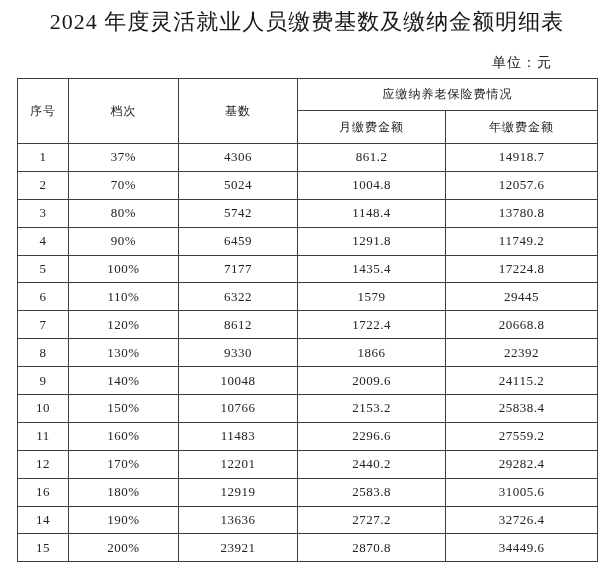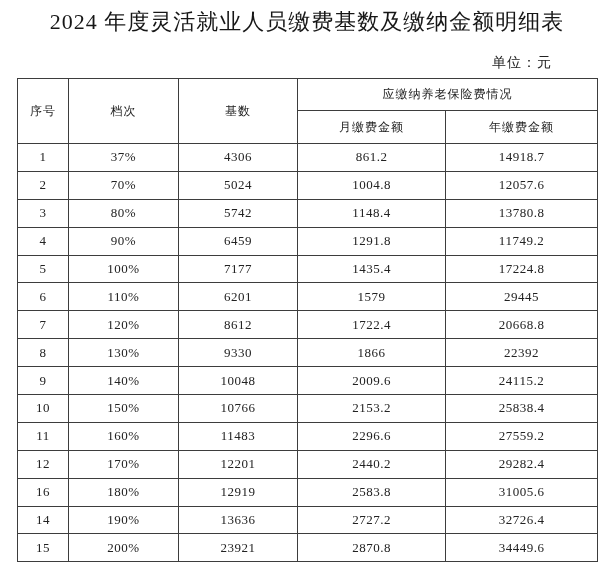--- a/index.html
+++ b/index.html
@@ -125,21 +125,21 @@
         <tr>
           <td>5</td>
           <td>100%</td>
           <td>7177</td>
           <td>1435.4</td>
           <td>17224.8</td>
         </tr>
         <tr>
           <td>6</td>
           <td>110%</td>
-          <td>6201</td>
+          <td>6322</td>
           <td>1579</td>
           <td>29445</td>
         </tr>
         <tr>
           <td>7</td>
           <td>120%</td>
           <td>8612</td>
           <td>1722.4</td>
           <td>20668.8</td>
         </tr>

